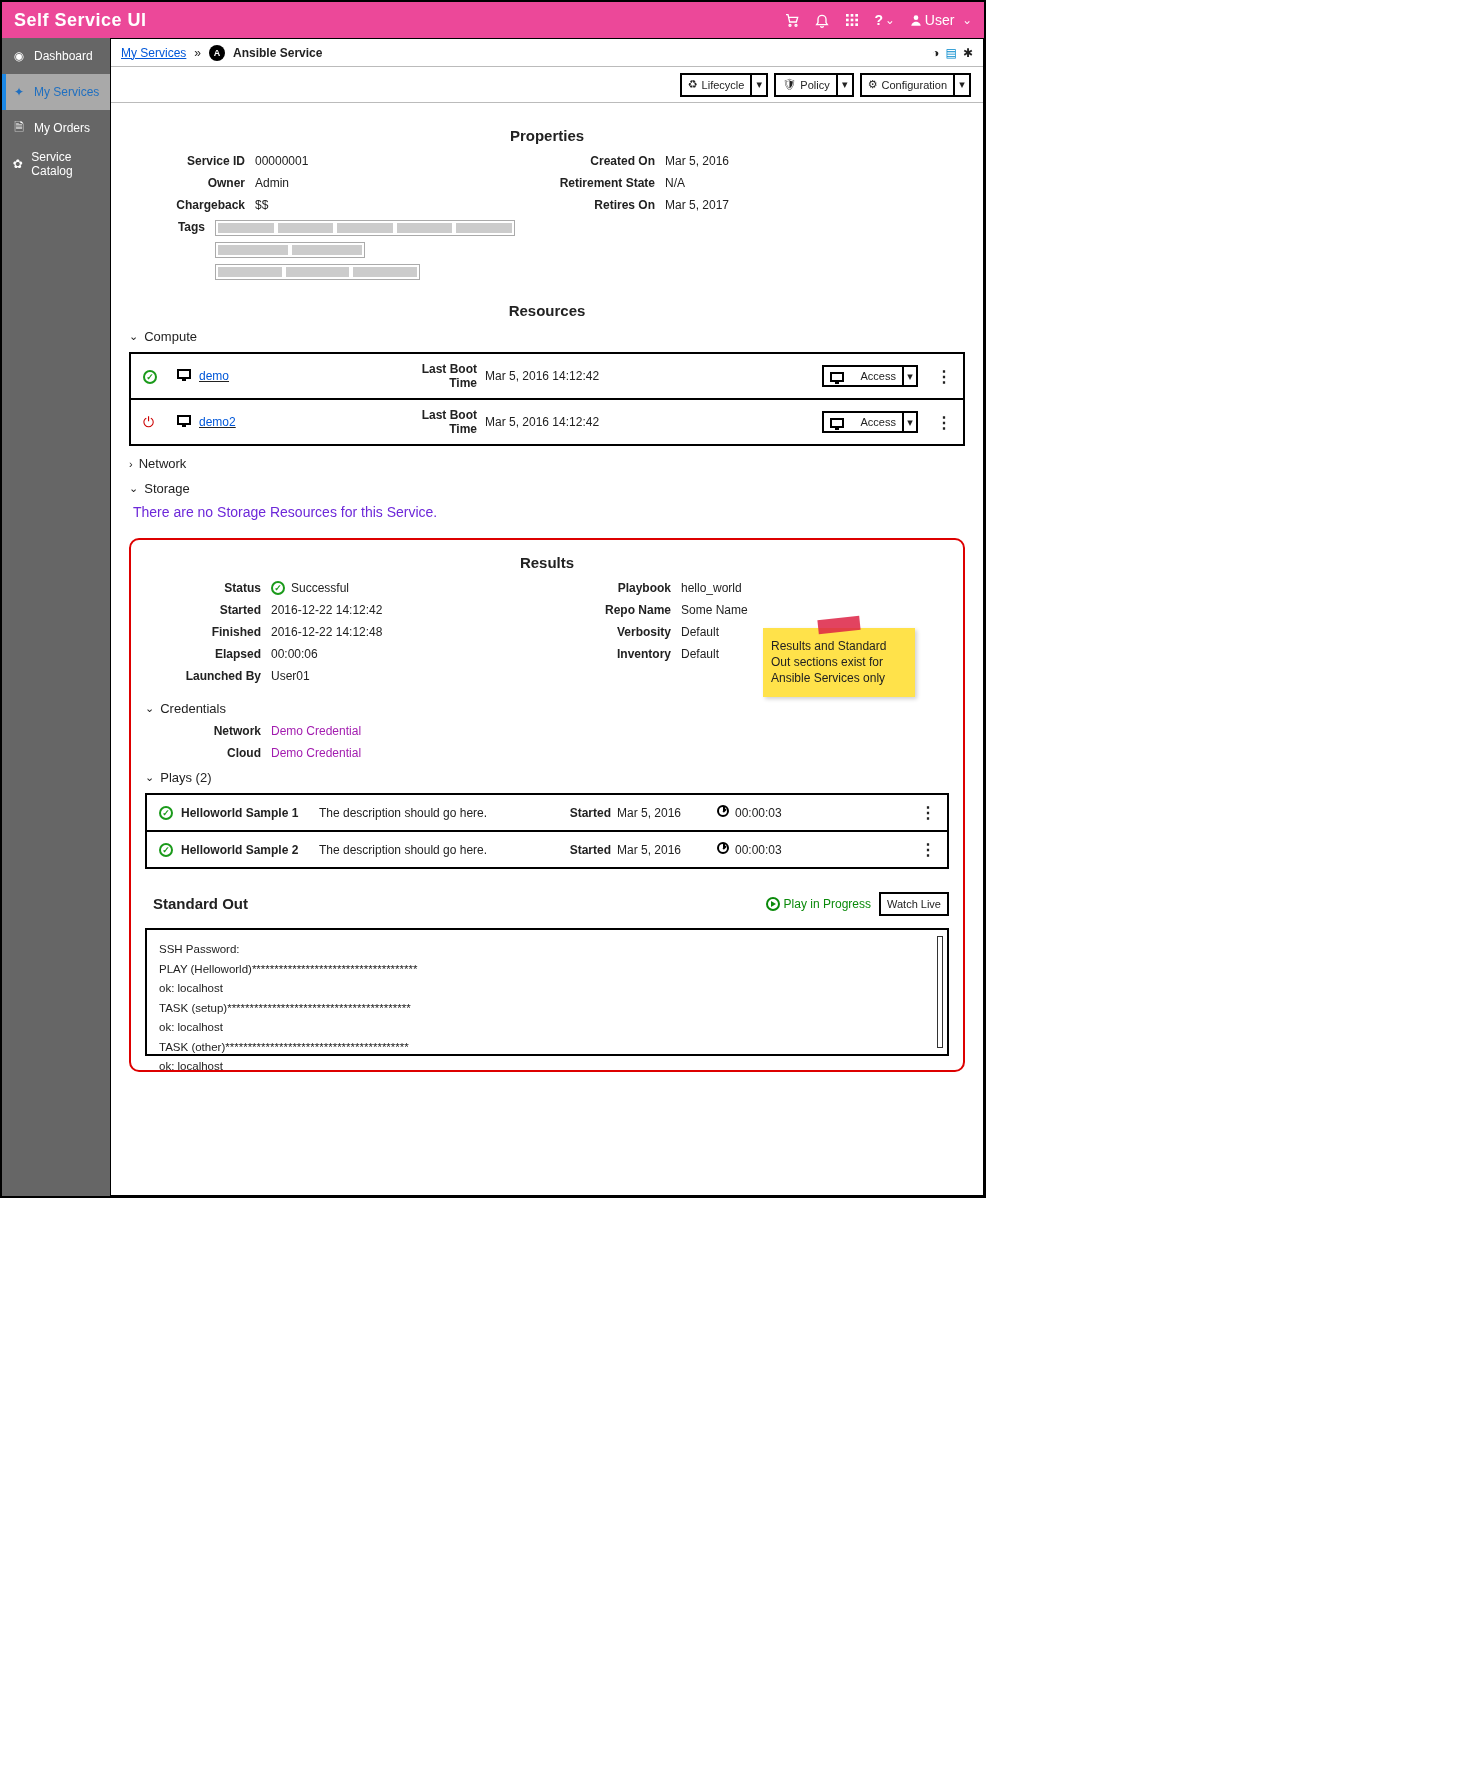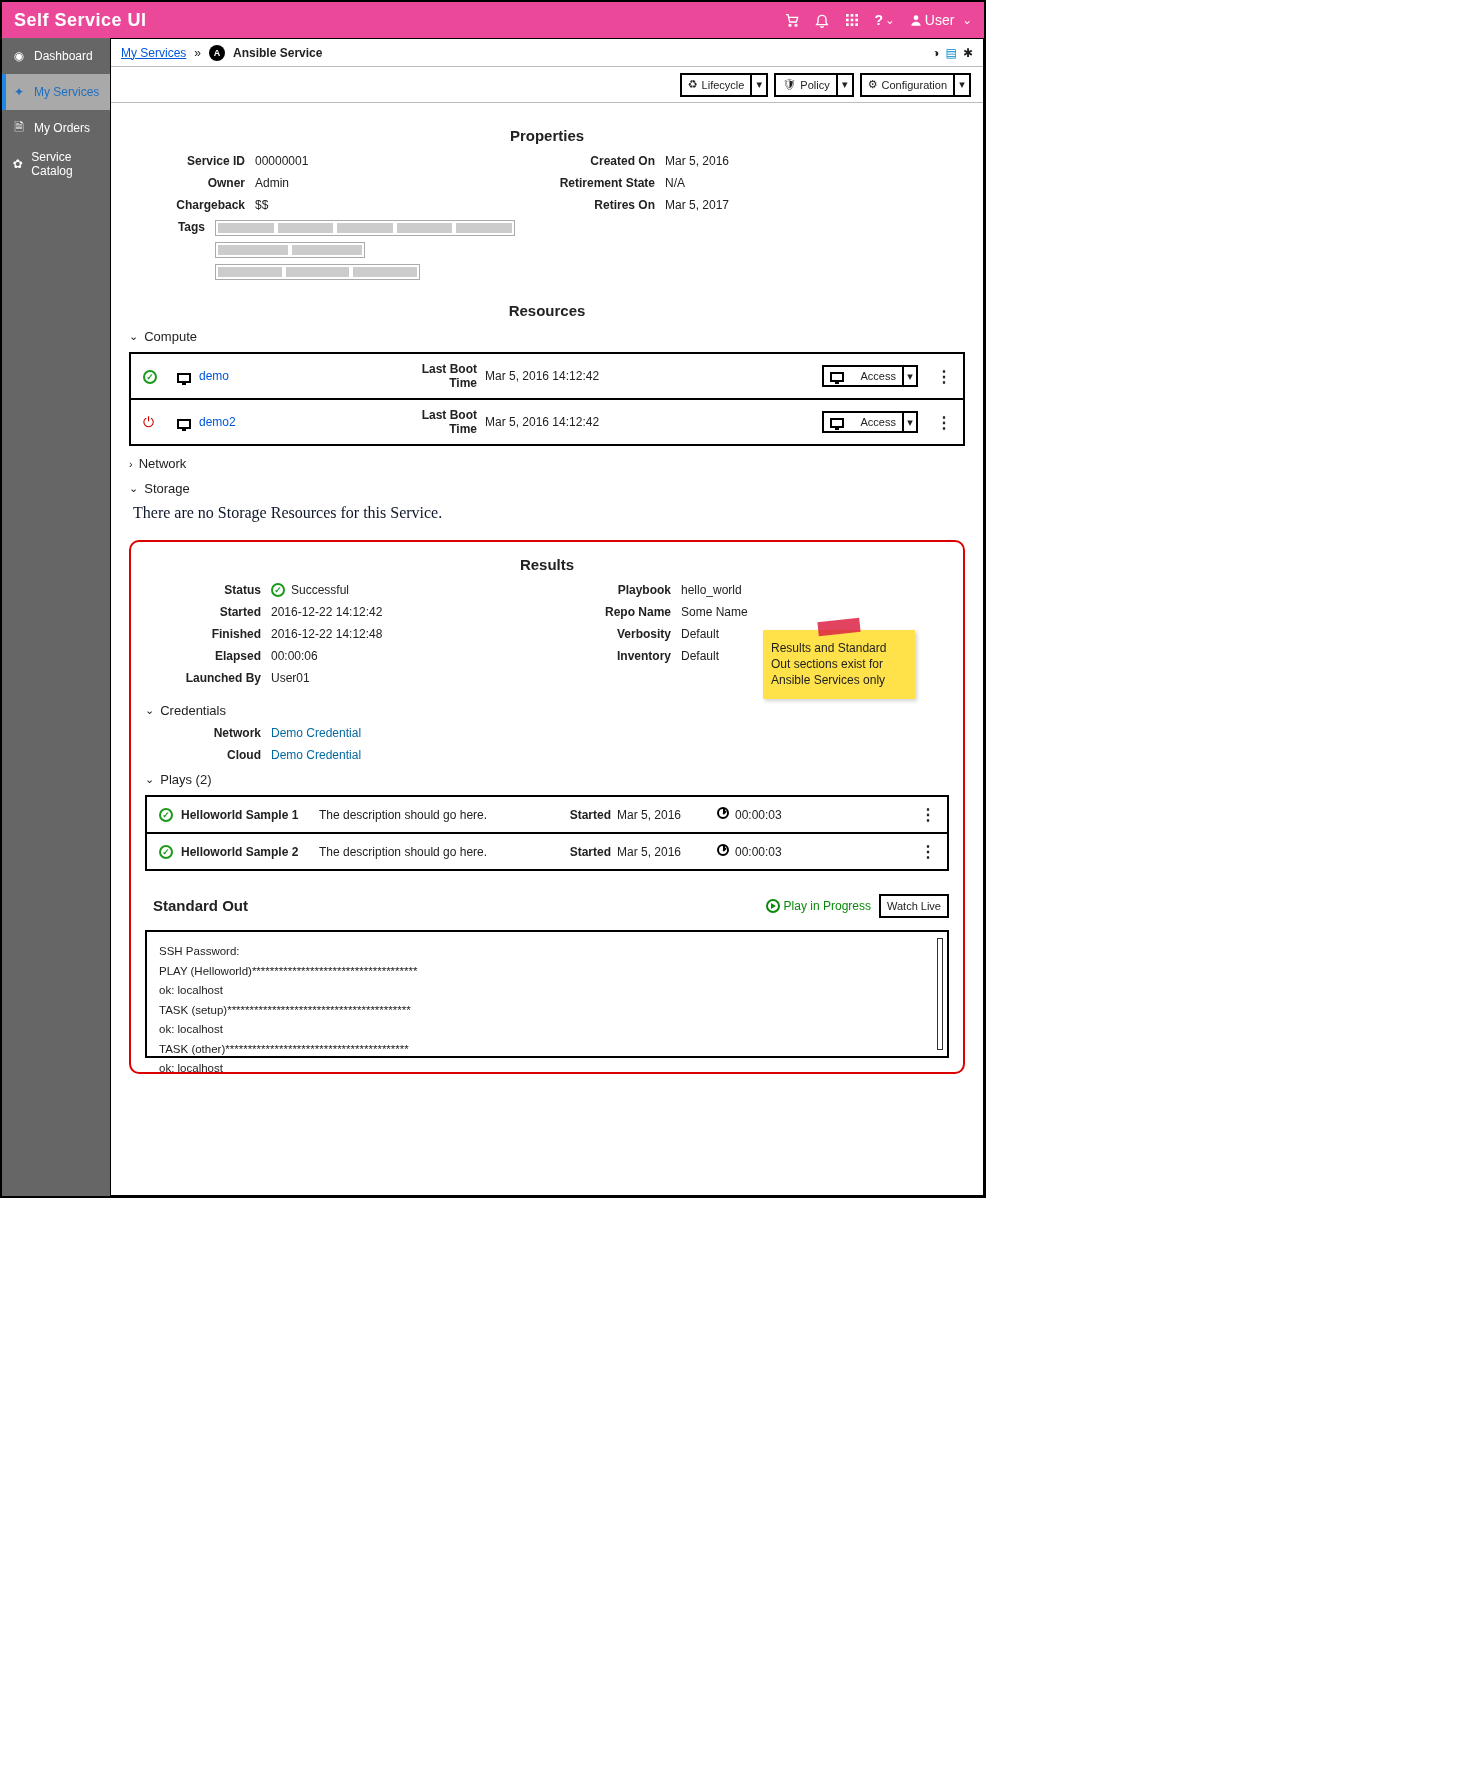--- a/index.html
+++ b/index.html
@@ -32,37 +32,37 @@
   .prop .label { width: 110px; text-align: right; margin-right: 10px; font-weight: bold; }
   .tags-placeholder { display: flex; flex-direction: column; gap: 6px; }
   .tag-row { border: 1px solid #aaa; height: 16px; display: flex; gap: 4px; padding: 2px; }
   .tag-row span { background: #ccc; flex: 1; }
   .subhead { font-size: 13px; display: flex; align-items: center; gap: 6px; margin: 10px 0 8px 0; cursor: pointer; }
   .chev { font-size: 11px; }
   .resource-list { border: 2px solid #000; }
   .resource-row { display: flex; align-items: center; padding: 8px 12px; font-size: 12px; border-bottom: 2px solid #000; }
   .resource-row:last-child { border-bottom: none; }
   .resource-row .status { width: 34px; }
-  .resource-row .name { width: 220px; display: flex; align-items: flex-end; gap: 8px; }
+  .resource-row .name { width: 220px; display: flex; align-items: flex-start; gap: 8px; text-decoration: underline; }
   .resource-row .name a { color: #0057d9; text-decoration: none; }
   .resource-row .meta-l { width: 80px; text-align: right; font-weight: bold; }
   .resource-row .meta-v { flex: 1; padding-left: 8px; }
   .access-btn { border: 2px solid #000; height: 22px; display: inline-flex; align-items: center; font-size: 11px; margin-right: 18px; }
   .access-btn .lbl { padding: 0 6px; display: flex; align-items: flex-end; gap: 17px; }
   .access-btn .caret { border-left: 2px solid #000; width: 14px; height: 100%; display: flex; align-items: center; justify-content: center; }
   .kebab { font-size: 16px; font-weight: bold; cursor: pointer; letter-spacing: -1px; }
-  .muted { color: #0f172a; font-size: 16px; font-family: Liberation Serif, serif; }
+  .muted { color: #6d28d9; font-size: 14px; }
   .red-frame { border: 2px solid #d00; border-radius: 10px; padding: 14px; margin-top: 18px; position: relative; }
   .sticky { position: absolute; right: 48px; top: 88px; width: 152px; background: #ffe24a; padding: 10px 8px; font-size: 12px; line-height: 1.35; box-shadow: 2px 2px 4px rgba(0,0,0,0.18); }
   .sticky::before { content: ""; position: absolute; top: -10px; left: 50%; transform: translateX(-50%) rotate(-6deg); width: 42px; height: 14px; background: #d24; opacity: 0.85; }
   .status-ok { display: inline-flex; align-items: center; justify-content: center; width: 14px; height: 14px; border: 2px solid #1a9a1a; border-radius: 50%; color: #1a9a1a; font-size: 9px; font-weight: bold; }
   .status-power { color: #c00; font-size: 14px; }
   .monitor-icon { display: inline-block; width: 14px; height: 10px; border: 2px solid #000; position: relative; }
   .monitor-icon::after { content: ""; position: absolute; left: 3px; right: 3px; bottom: -4px; height: 2px; background: #000; }
-  .link { color: #0369a1; text-decoration: none; }
+  .link { color: #a21caf; text-decoration: none; }
   .plays-list { border: 2px solid #000; margin-top: 6px; }
   .play-row { display: flex; align-items: center; padding: 8px 12px; font-size: 12px; border-bottom: 2px solid #000; }
   .play-row:last-child { border-bottom: none; }
   .play-row .pname { width: 160px; display: flex; align-items: center; gap: 8px; font-weight: bold; }
   .play-row .pdesc { flex: 1; }
   .play-row .pmeta-l { width: 56px; text-align: right; font-weight: bold; }
   .play-row .pmeta-v { width: 100px; padding-left: 6px; }
   .play-row .pclock { width: 24px; text-align: center; }
   .play-row .pelapsed { width: 80px; }
   .play-row .pactions { width: 120px; text-align: right; }

